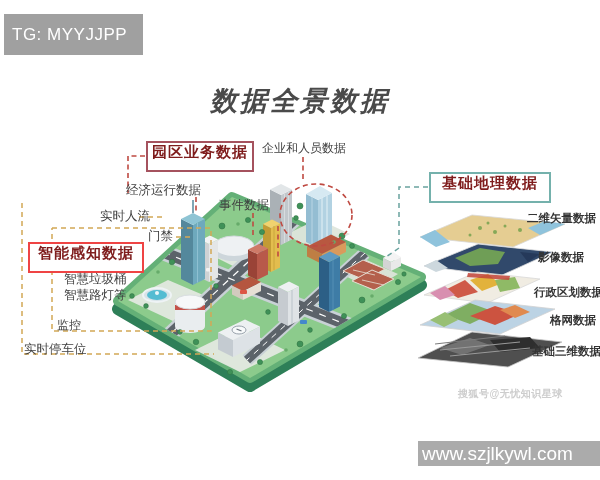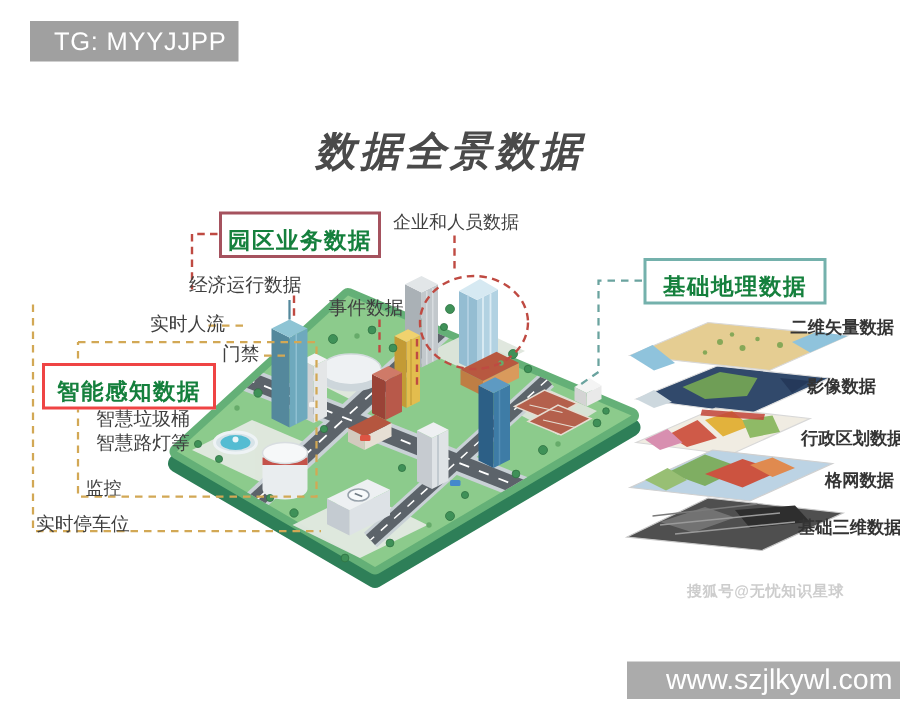--- a/index.html
+++ b/index.html
@@ -6,39 +6,39 @@
   #stage{
     position:relative;width:600px;height:480px;background:#ffffff;overflow:hidden;
     font-family:"Liberation Sans","DejaVu Sans",sans-serif;color:#3c3c3c;
   }
   #scene{position:absolute;left:0;top:0;z-index:1;}
   .lbl{position:absolute;z-index:2;white-space:nowrap;font-weight:500;color:#3f3f3f;}
   .lbl.sm{font-size:12px;}
   .lbl.md{font-size:12.5px;}
   .lbl.rt{font-size:11.5px;font-weight:700;color:#343434;}
   .gbox{
-    position:absolute;z-index:2;display:flex;align-items:flex-end;justify-content:center;
-    background:#fff;font-weight:700;font-size:15px;color:#15803d;letter-spacing:1px;
+    position:absolute;z-index:2;display:flex;align-items:flex-start;justify-content:center;
+    background:#fff;font-weight:700;font-size:15px;color:#7f1d1d;letter-spacing:1px;
   }
   .gbox.park{border:2px solid #a5525e;}
   .gbox.sense{border:2px solid #ef4444;}
   .gbox.geo{border:2px solid #74b1ac;}
   #title{
     position:absolute;left:0;top:83px;width:600px;text-align:center;z-index:2;
     font-size:27px;font-weight:700;color:#4a4a4a;letter-spacing:3px;font-style:italic;
   }
   #banner-top{
-    position:absolute;left:20px;top:14px;width:139px;height:27px;z-index:3;
+    position:absolute;left:4px;top:14px;width:139px;height:41px;z-index:3;
     background:#a0a0a0;color:#ffffff;font-size:17px;display:flex;align-items:center;
-    padding-left:8px;box-sizing:border-box;letter-spacing:.5px;justify-content:center;
+    padding-left:8px;box-sizing:border-box;letter-spacing:.5px;
   }
   #banner-bottom{
     position:absolute;left:418px;top:441px;width:182px;height:25px;z-index:3;
     background:#ababab;color:#ffffff;font-size:19px;display:flex;align-items:center;
-    padding-left:26px;box-sizing:border-box;
+    padding-left:4px;box-sizing:border-box;
   }
   #watermark{
     position:absolute;left:458px;top:387px;z-index:2;font-size:10px;font-weight:700;
     color:#cdcdcd;text-shadow:1px 1px 0 #ffffff;letter-spacing:.5px;
   }
 </style>
 </head>
 <body>
 
 <div id="stage">

